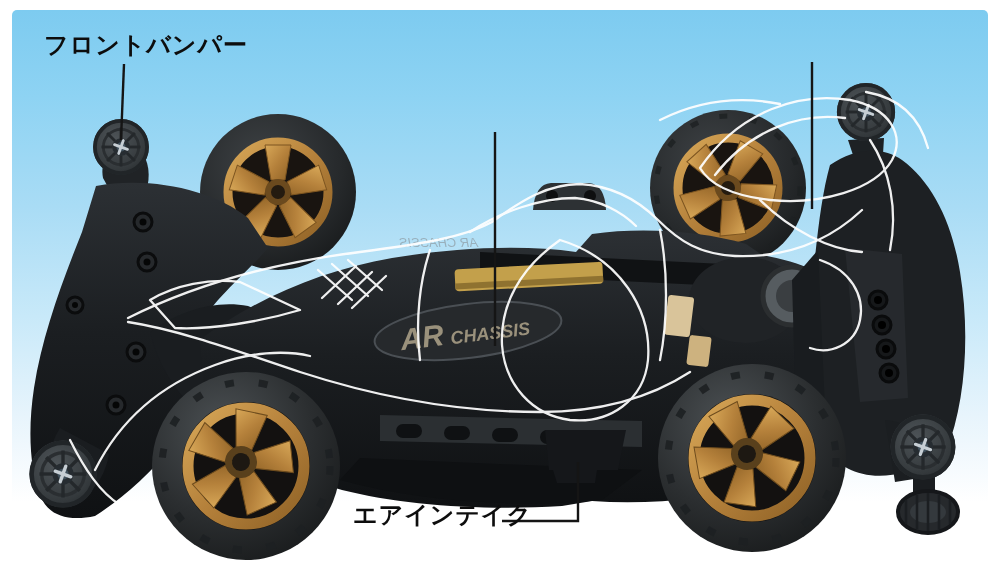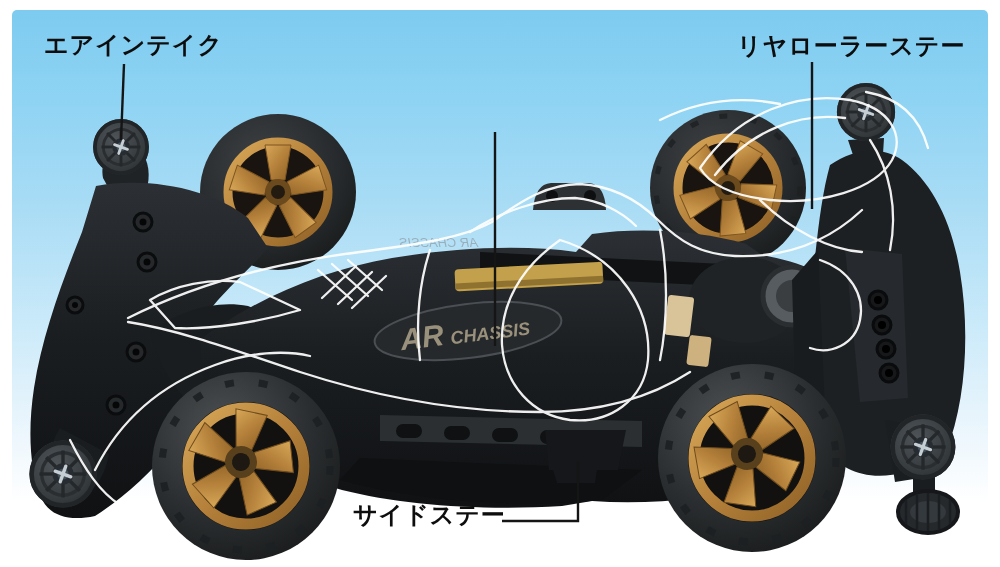--- a/index.html
+++ b/index.html
@@ -262,16 +262,15 @@
     </g>
 
     <g stroke="#151515" stroke-width="2.4" fill="none">
       <path d="M 124,64 L 121,140"></path>
       <path d="M 495,132 L 495,346"></path>
       <path d="M 812,62 L 812,209"></path>
       <path d="M 502,521 L 578,521 L 578,462"></path>
     </g>
   </svg>
 
-  <div class="label lbl-front">エアインテイク</div>
-  <div class="label lbl-rear">リヤローラーステー</div>
-  <div class="label lbl-side">サイドステー</div>
+  <div class="label lbl-front">フロントバンパー</div>
+  <div class="label lbl-side">エアインテイク</div>
 </div>
 
 </body></html>

